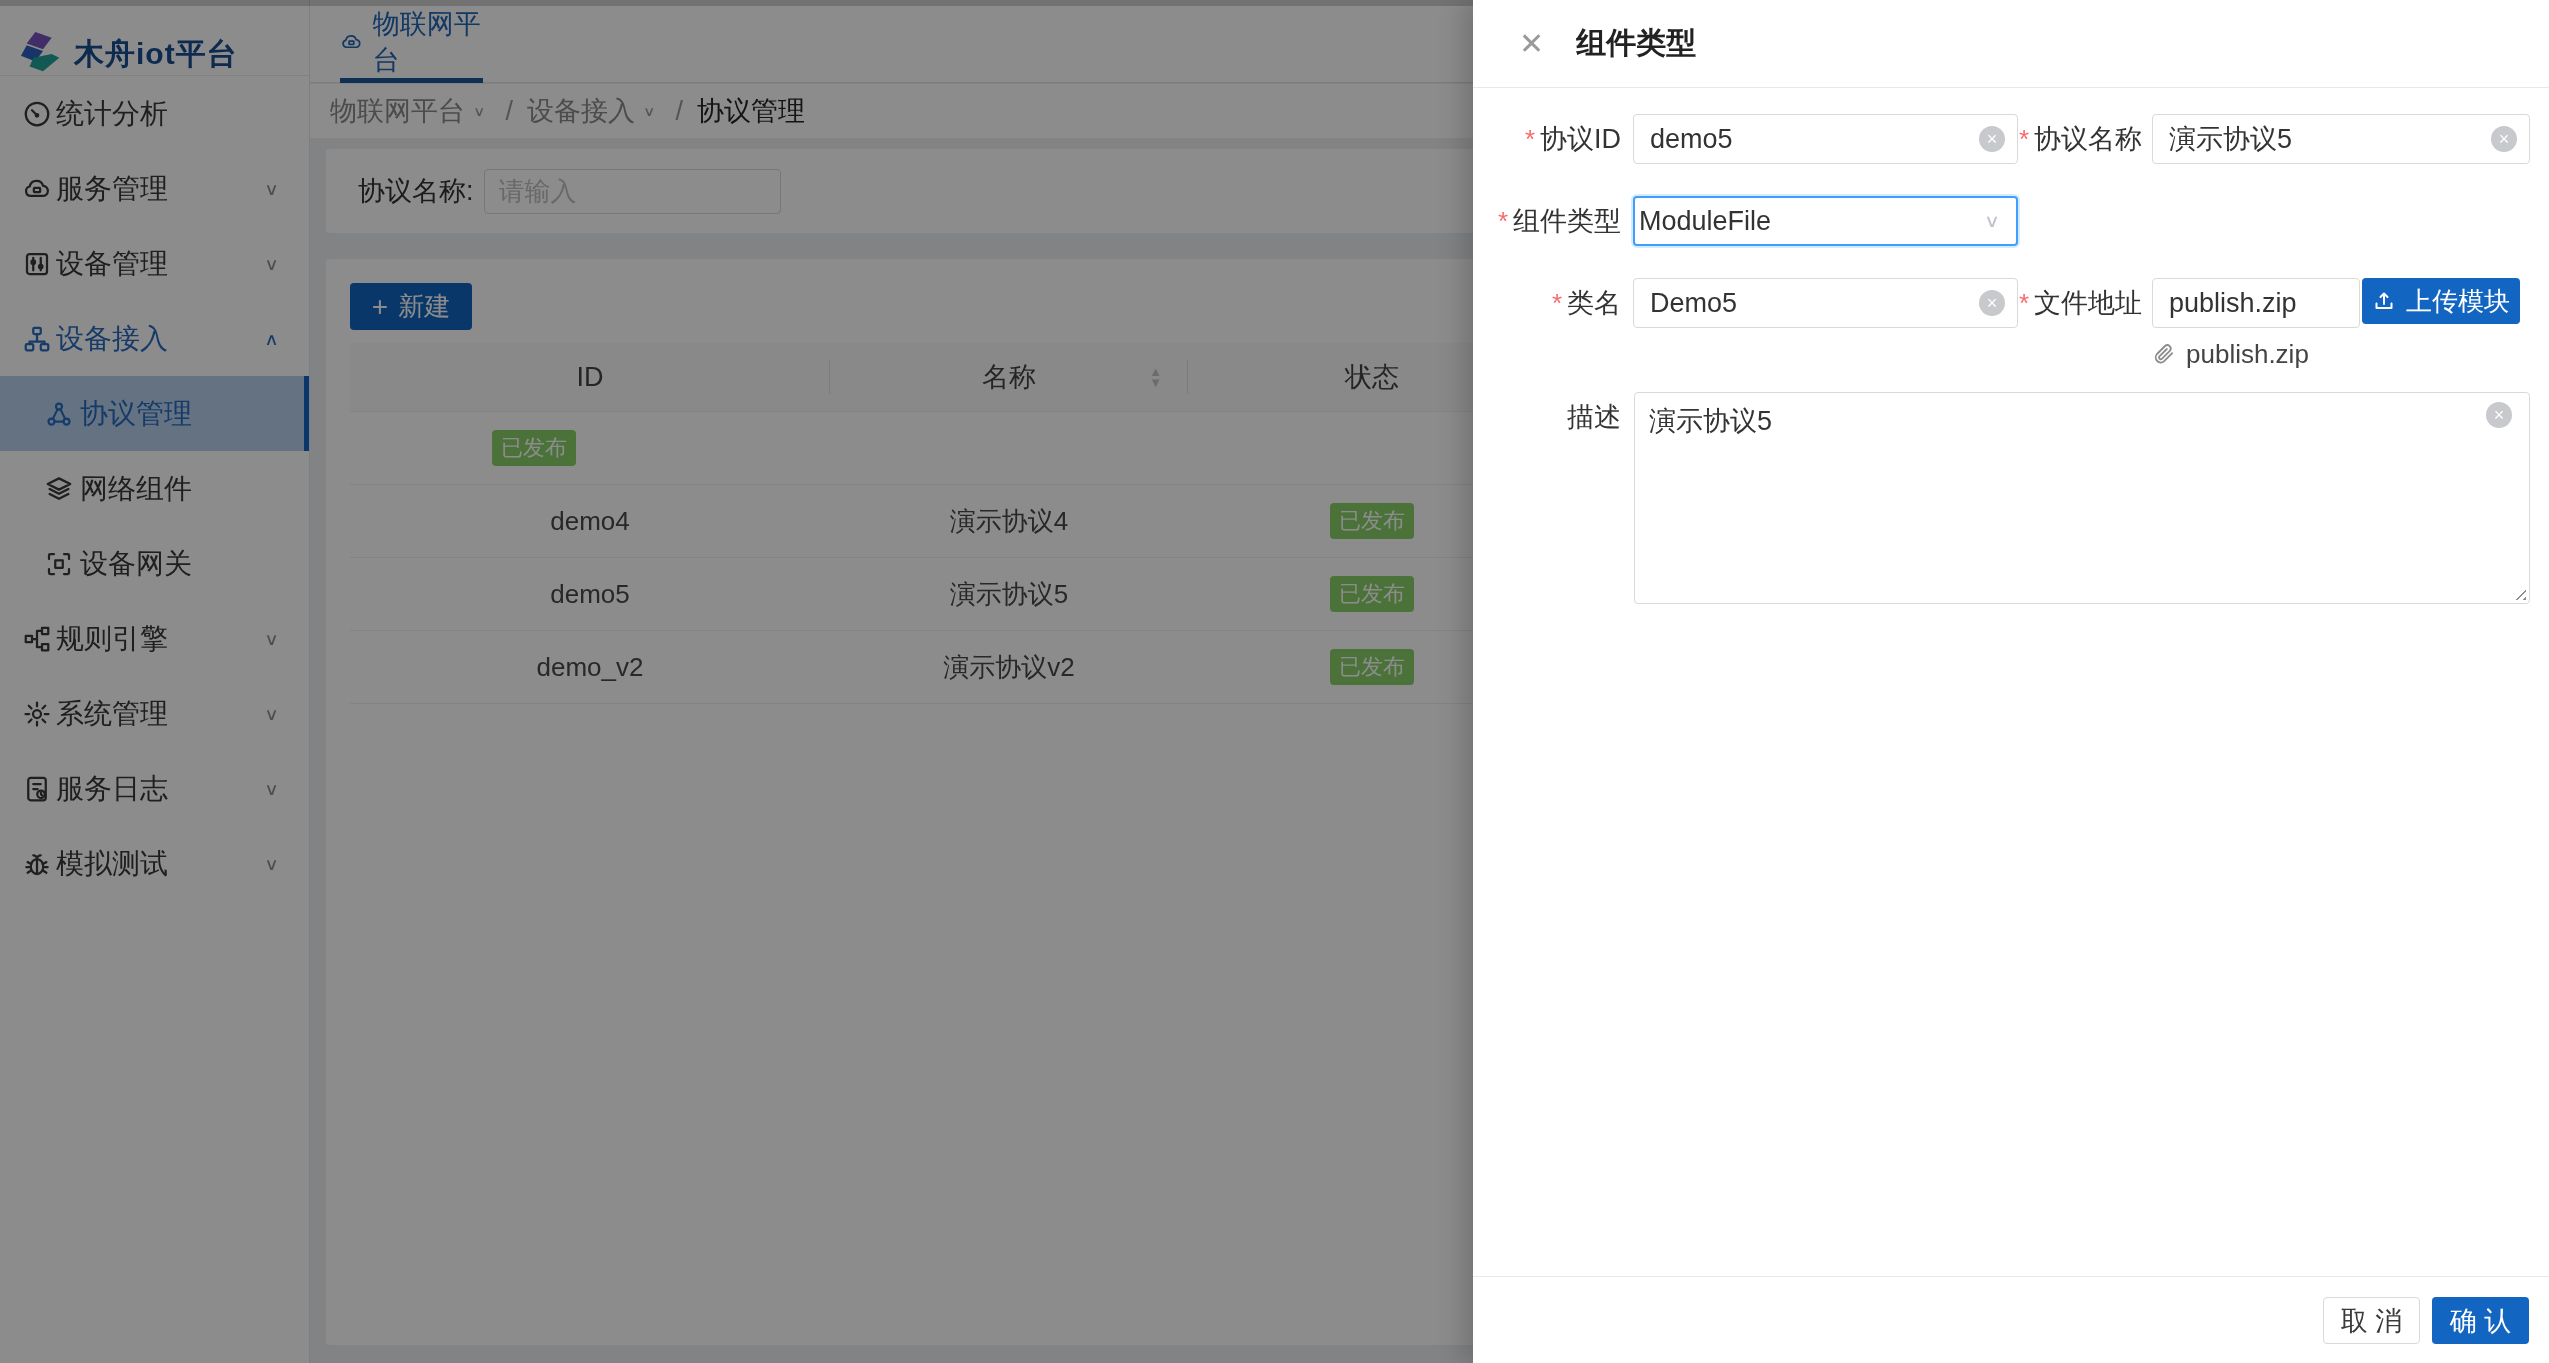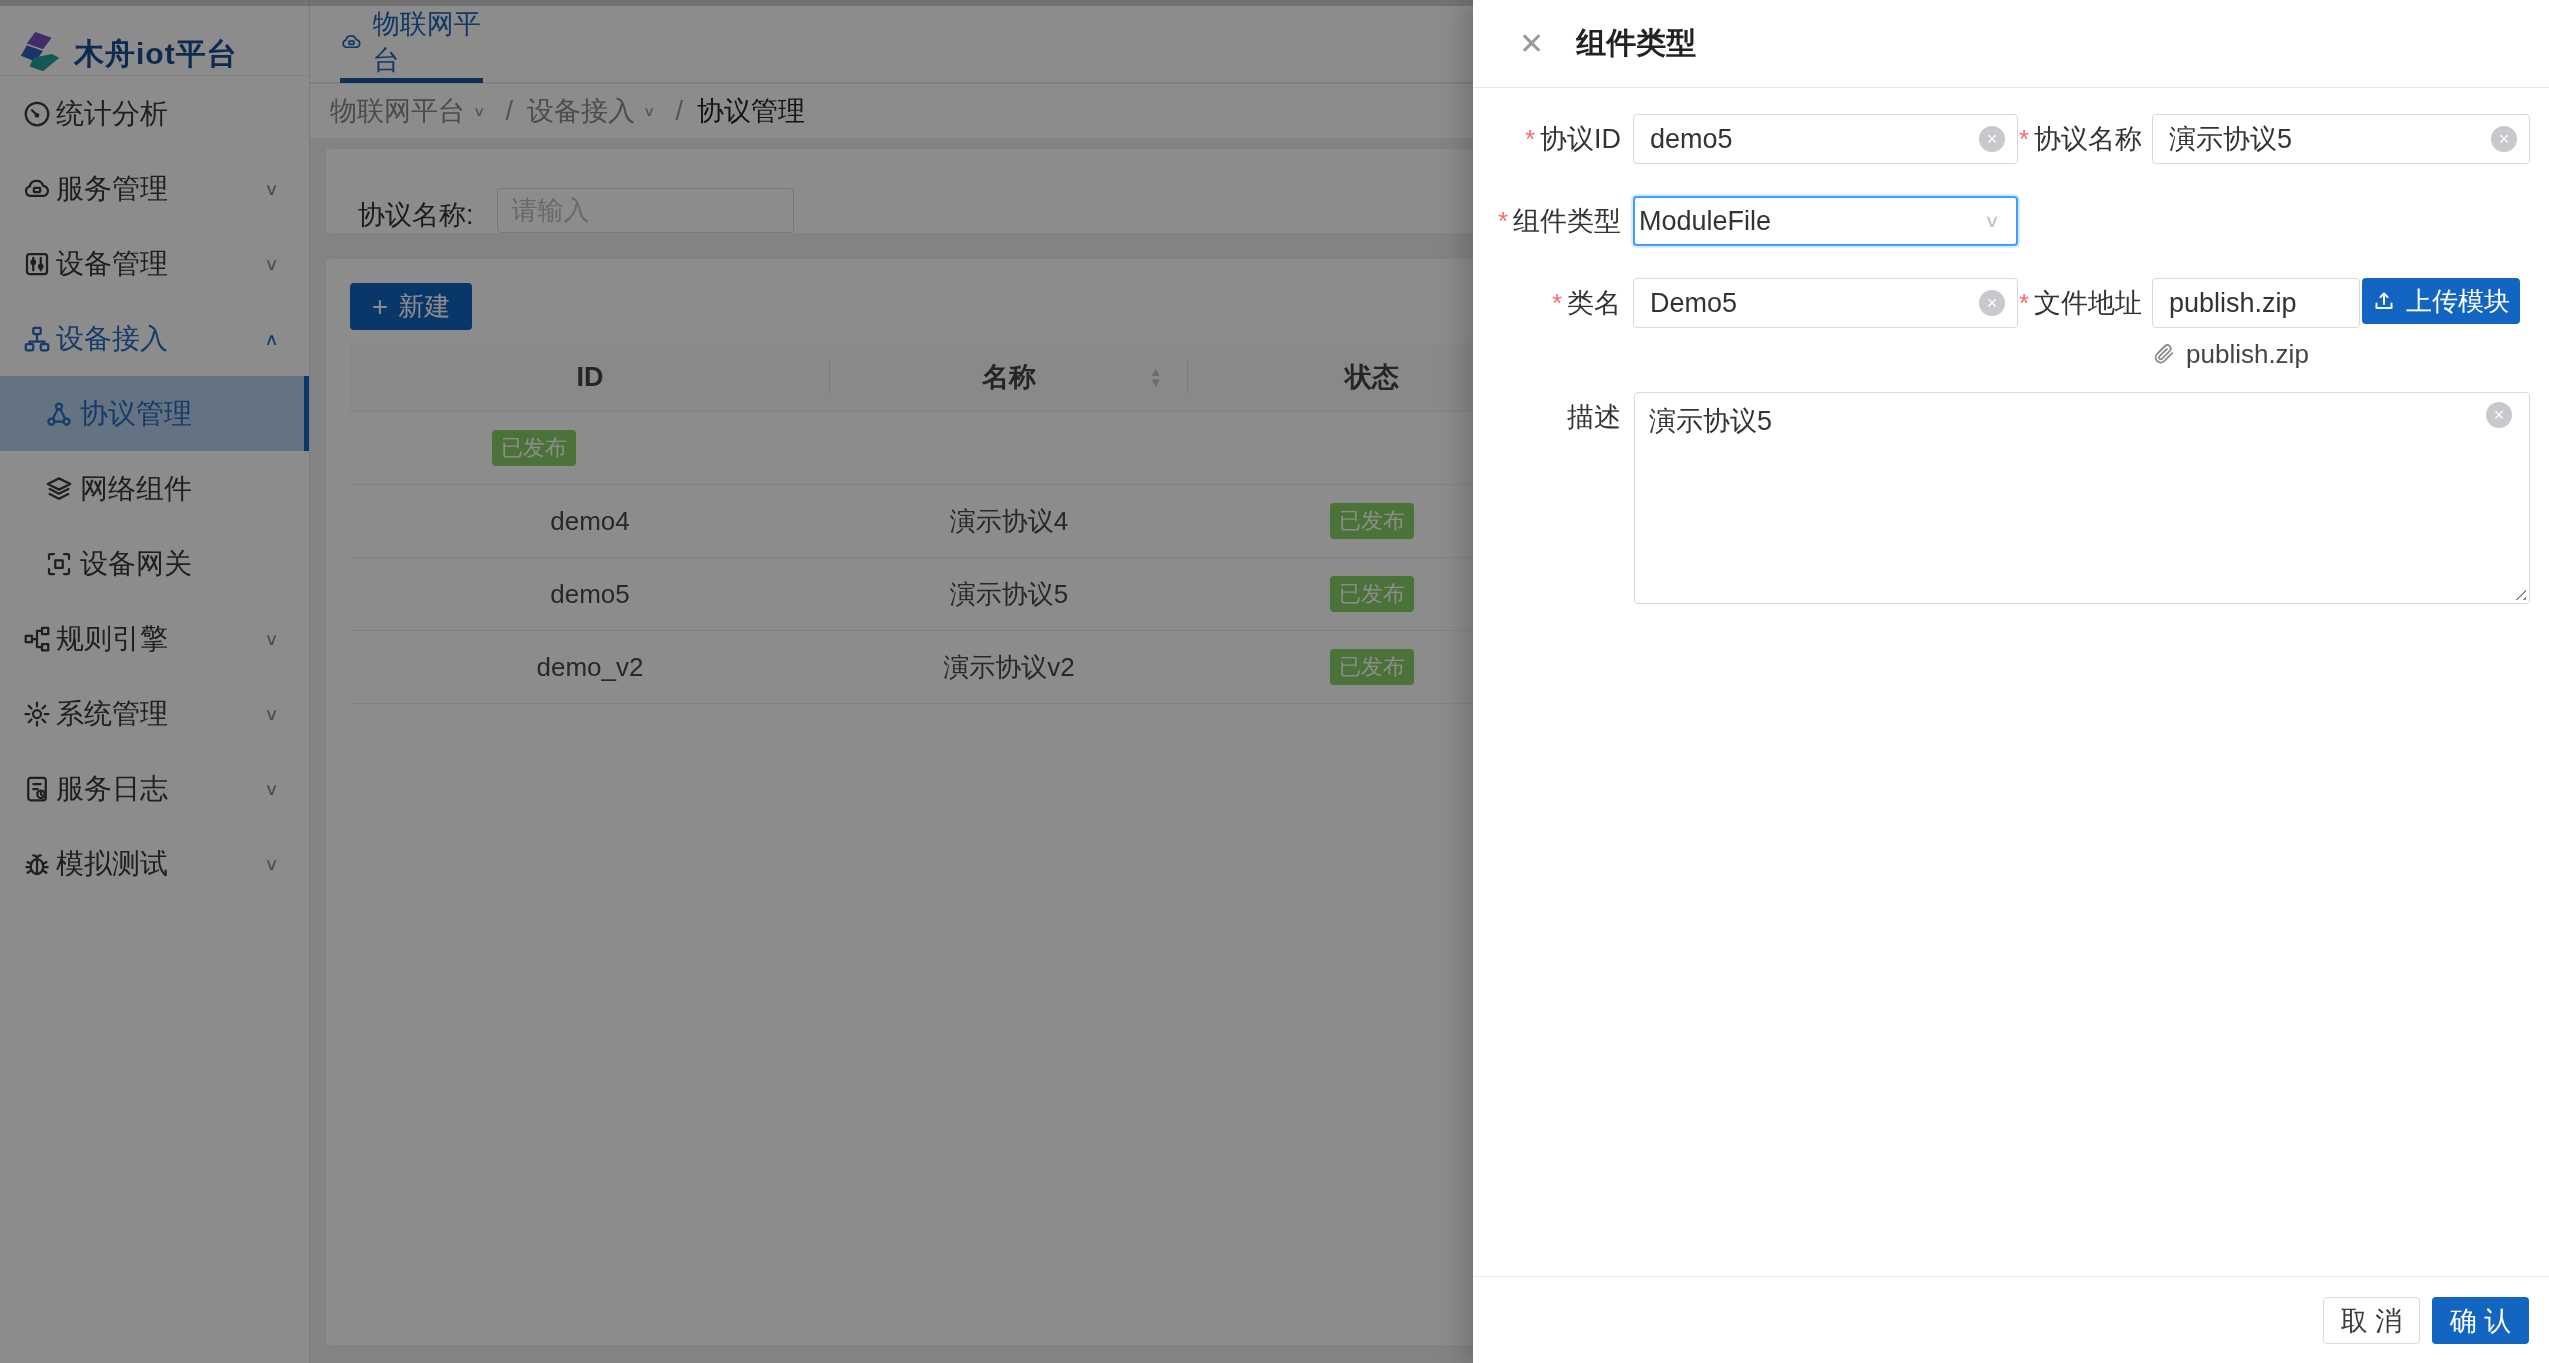--- a/index.html
+++ b/index.html
@@ -32,34 +32,34 @@
   
   .crumbs { position:absolute; left:310px; top:84px; right:0; height:54px; background:#fff; display:flex; align-items:center; padding-left:20px; font-size:27px; z-index:1; }
   .crumb { color:#8a8a8a; }
   .crumb.current { color:#262626; }
   .crumb-caret { color:#9a9a9a; font-size:17px; margin:0 6px 0 8px; transform:scaleY(.8); }
   .crumb-sep { color:#9a9a9a; margin:0 14px; }
 
   
   .content { position:absolute; left:310px; top:138px; right:0; bottom:0; background:#edeff3; z-index:1; }
   .card { position:absolute; left:16px; right:0; background:#fff; border-radius:3px; }
-  .search-card { top:11px; height:84px; display:flex; align-items:flex-end; padding-left:32px;gap:13px; }
+  .search-card { top:11px; height:84px; display:flex; align-items:center; padding-left:32px; }
   .search-label { font-size:27px; color:#333; }
   .search-input { margin-left:10px; width:297px; height:45px; border:1px solid #d9d9d9; border-radius:4px; font-size:26px; padding:0 14px; color:#333; outline:none; font-family:inherit; }
   .search-input::placeholder { color:#bfbfbf; }
 
   .table-card { top:121px; bottom:18px; padding:24px; }
   .btn { border:none; border-radius:4px; cursor:pointer; font-family:inherit; }
   .btn-primary { background:#1265c0; color:#fff; }
   .create-btn { width:122px; height:47px; font-size:26px; display:flex; align-items:center; justify-content:center; gap:10px; }
   .create-plus { font-size:28px; line-height:1; }
 
   .table { margin-top:13px; }
   .trow { display:flex; align-items:center; height:73px; border-bottom:1px solid #efefef; font-size:26px; color:#4a4a4a; }
-  .thead { height:69px; background:#fafafa; font-size:27px; color:#444; font-weight:700; }
+  .thead { height:69px; background:#fafafa; font-size:27px; color:#444; font-weight:400; }
   .tc { display:flex; align-items:center; justify-content:center; position:relative; height:100%; }
   .c-id { width:480px; } .c-name { width:358px; } .c-status { width:368px; } .c-fill { flex:1; }
   .thead .c-id::after, .thead .c-name::after { content:""; position:absolute; right:0; top:50%; transform:translateY(-50%); width:1px; height:34px; background:#e0e0e0; }
   .sorter { position:absolute; right:26px; top:50%; transform:translateY(-50%); display:flex; flex-direction:column; gap:0; line-height:11px; font-size:13px; color:#c5c5c5; }
   .badge { background:#87d068; color:#fff; font-size:22px; padding:6px 9px; border-radius:4px; line-height:1.1; }
 
   
   .mask { position:absolute; left:0; top:0; width:1473px; height:100%; background:rgba(0,0,0,.45); z-index:5; }
   .top-shade { position:absolute; left:0; top:0; width:1473px; height:6px; background:rgba(0,0,0,.18); z-index:6; }
 

